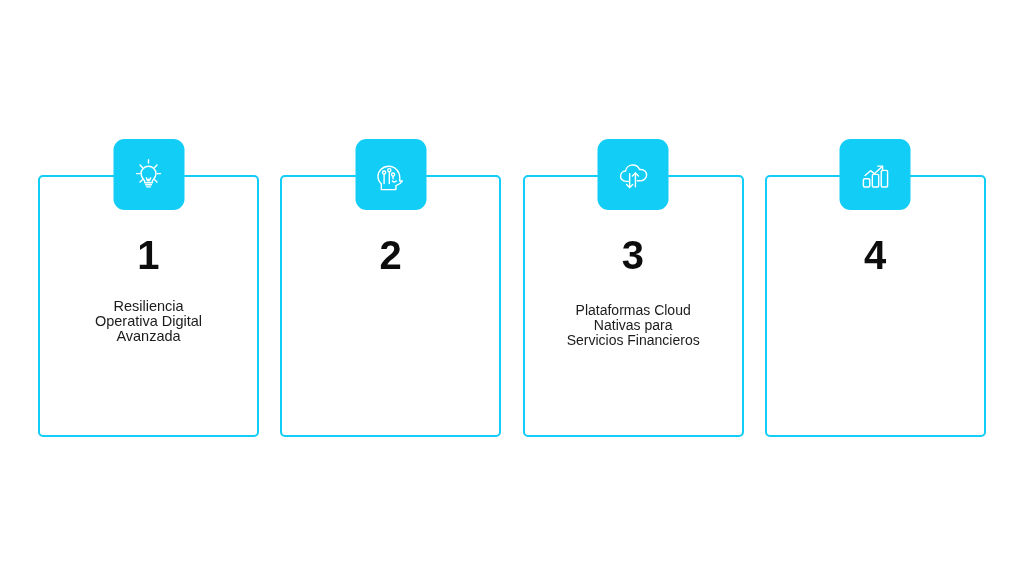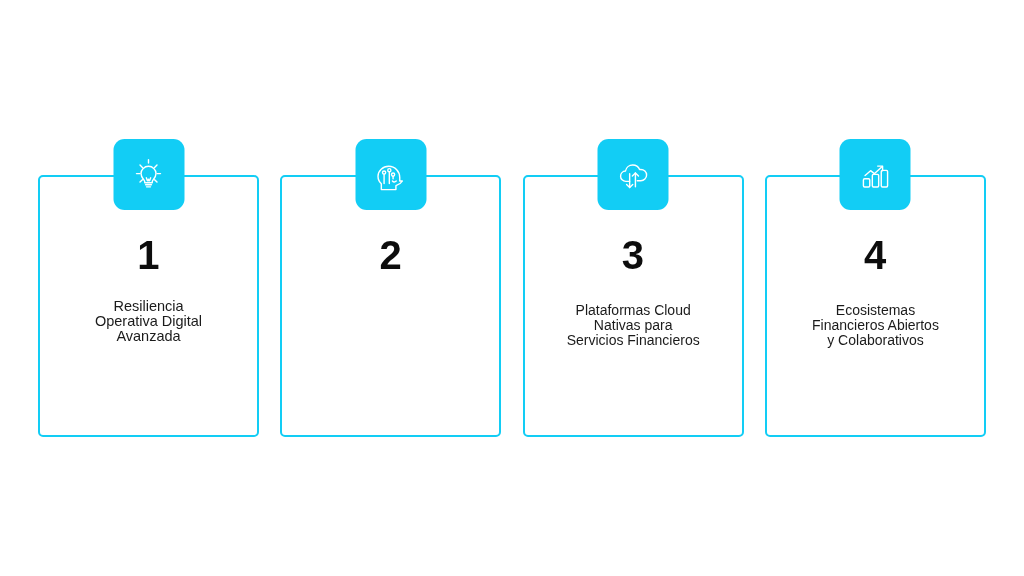--- a/index.html
+++ b/index.html
@@ -191,20 +191,17 @@
         <svg viewBox="0 0 48 48" fill="none" stroke="#ffffff" stroke-width="1.7" stroke-linecap="round" stroke-linejoin="round" aria-hidden="true">
           <rect x="9.5" y="28.5" width="7.6" height="9.8" rx="1.4"></rect>
           <rect x="20.2" y="23.2" width="7.6" height="15.1" rx="1.4"></rect>
           <rect x="30.9" y="18.4" width="7.6" height="19.9" rx="1.4"></rect>
           <path d="M11.5 24.5l6.6-5.7 4.5 3.6 9.5-8.5"></path>
           <path d="M26.6 13.3h5.9v5.7"></path>
         </svg>
       </div>
       <div class="card-body">
         <div class="card-number">4</div>
-        <div class="card-title">Ecosistemas
-Financieros Abiertos
-y Colaborativos</div>
       </div>
     </div>
 
   </div>
 </div>
 
 </body></html>

